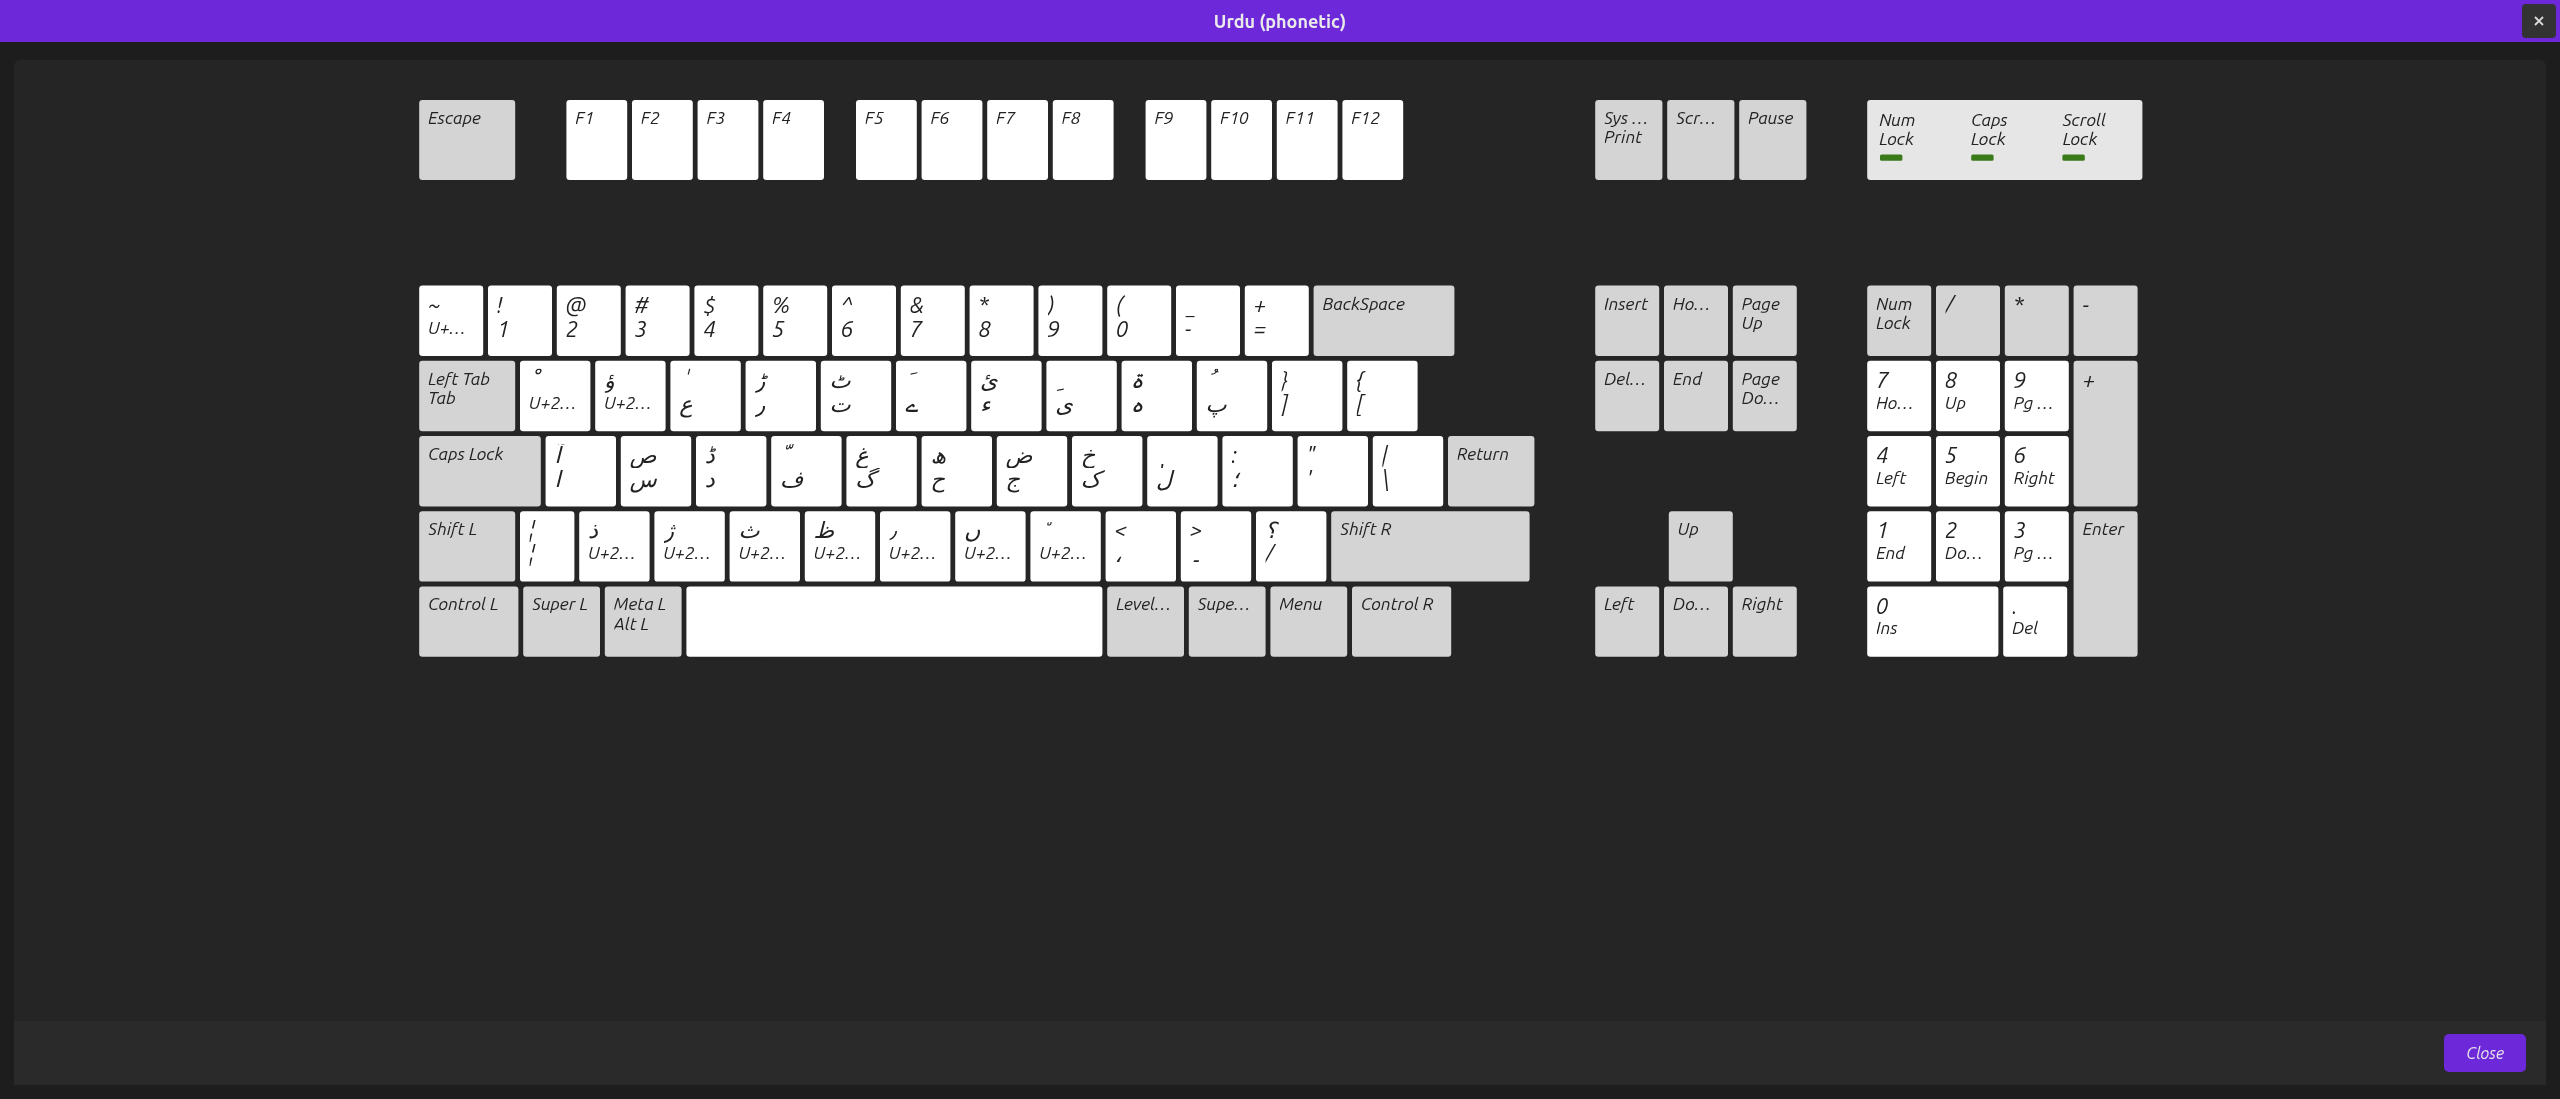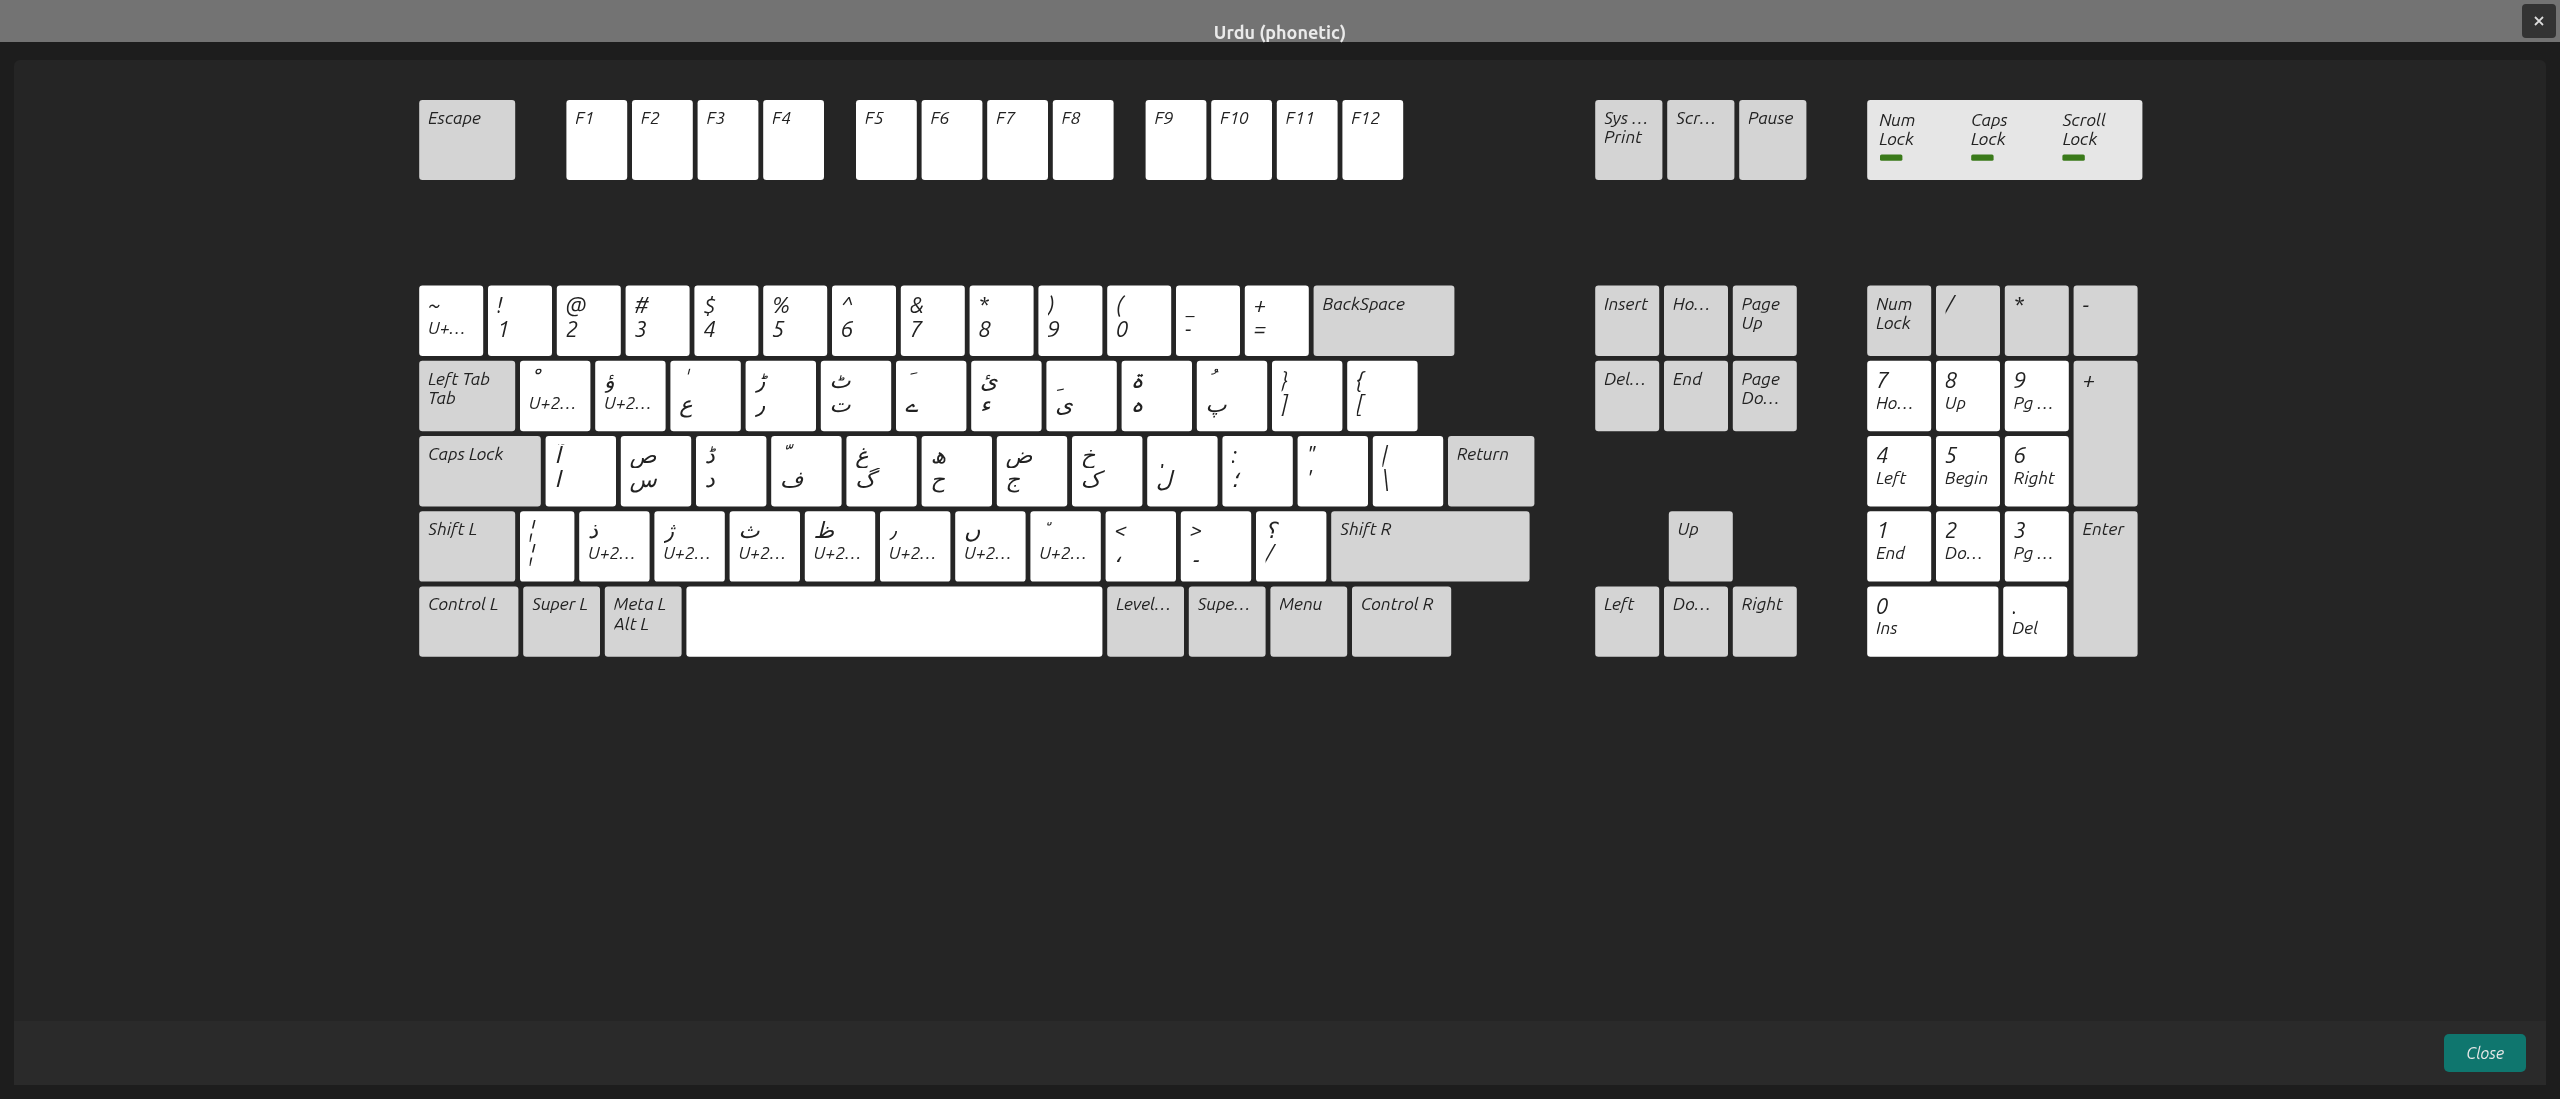--- a/index.html
+++ b/index.html
@@ -8,23 +8,23 @@
   font-family: -apple-system, "Segoe UI", Ubuntu, sans-serif;
   font-size: 13px;
   color: #222;
   width: 2560px;
   height: 1099px;
   position: relative;
   overflow: hidden;
 }
 .titlebar {
   height: 42px;
-  background: #737373;
+  background: #6d28d9;
   display: flex;
-  align-items: flex-end;
+  align-items: center;
   justify-content: center;
   position: relative;
 }
 .titlebar .title {
   color: #eaeaea;
   font-weight: 600;
   font-size: 18px;
 }
 .titlebar .close-btn {
   position: absolute;
@@ -97,21 +97,21 @@
   position: absolute;
   left: 0; right: 0; bottom: 0;
   height: 64px;
   background: #2a2a2a;
   display: flex;
   justify-content: flex-end;
   align-items: center;
   padding-right: 20px;
 }
 .close-text-btn {
-  background: #0f766e;
+  background: #6d28d9;
   color: #e8e8e8;
   border-radius: 5px;
   padding: 10px 22px;
   font-size: 16px;
 }
 
 .w-esc{width:60px}.w-f{width:38px}.w-sys{width:42px}
 .w-num{width:40px}.w-bksp{width:88px}.w-tab{width:60px}
 .w-q{width:44px}.w-caps{width:76px}.w-ret{width:54px}
 .w-shl{width:60px}.w-z{width:44px}.w-shr{width:124px}

